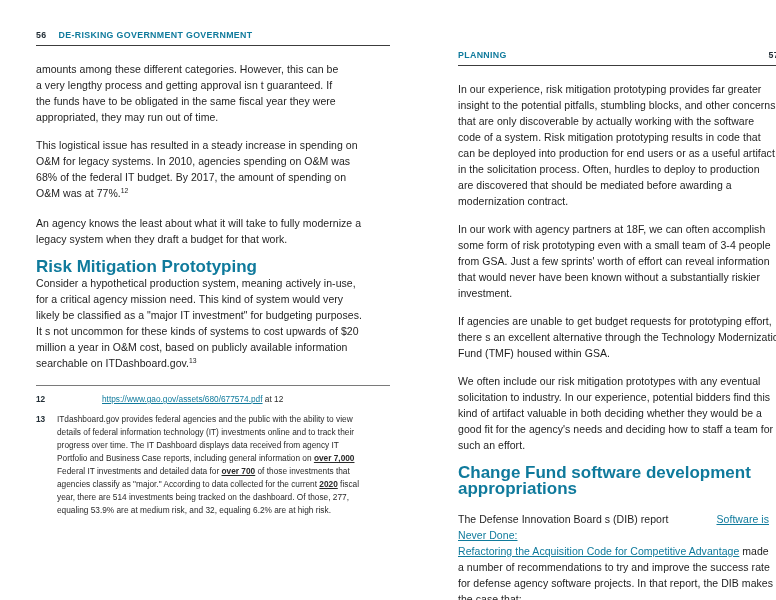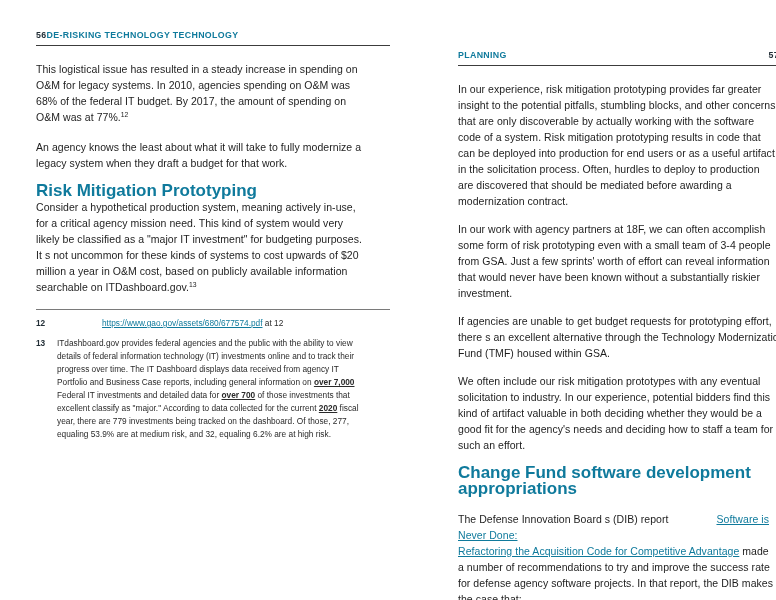--- a/index.html
+++ b/index.html
@@ -14,21 +14,21 @@
   .col { position:absolute; top:30px; }
   .col-left  { left:36px;  width:372px; }
   .col-right { left:458px; width:340px;margin-top:20px; }
 
   .page-header {
     display:flex; align-items:baseline;
     font-size:8.8px; font-weight:bold; letter-spacing:0.35px;
     padding-bottom:5px; border-bottom:1px solid #3c3c3c;
     margin-bottom:15px;
   }
-  .col-left .page-header  { width:354px; }
+  .col-left .page-header  { width:354px; gap:12px; }
   .col-right .page-header { width:321px; justify-content:space-between; }
   .page-num { color:#222e36; }
   .header-title { color:#0f7a9c; }
 
   p.body-text {
     font-size:10.5px; line-height:16px;
     white-space:pre-line;
     margin:0 0 12px 0;
     letter-spacing:0.05px;
   }
@@ -61,23 +61,27 @@
     font-weight:bold; white-space:normal; color:#222e36;
   }
   .fn-bold { font-weight:bold;text-decoration:underline; }
 </style>
 </head>
 <body>
 
 <div class="col col-left">
   <div class="page-header">
     <span class="page-num">56</span>
-    <span class="header-title">DE-RISKING TECHNOLOGY TECHNOLOGY</span>
+    <span class="header-title">DE-RISKING GOVERNMENT GOVERNMENT</span>
   </div>
 
+  <p class="body-text">amounts among these different categories. However, this can be
+a very lengthy process and getting approval isn t guaranteed. If
+the funds have to be obligated in the same fiscal year they were
+appropriated, they may run out of time.</p>
 
   <p class="body-text"><span>This logistical issue has resulted in a steady increase in spending on
 O&amp;M for legacy systems. In 2010, agencies  spending on O&amp;M was
 68% of the federal IT budget. By 2017, the amount of spending on
 O&amp;M was at 77%.</span><sup class="footnote-ref">12</sup></p>
 
   <p class="body-text">An agency knows the least about what it will take to fully modernize a
 legacy system when they draft a budget for that work.</p>
 
   <h2 class="section-heading">Risk Mitigation Prototyping</h2>
@@ -90,22 +94,22 @@
 searchable on ITDashboard.gov.</span><sup class="footnote-ref">13</sup></p>
 
 
   <div class="footnotes">
     <div class="footnote"><span class="fn-marker">12</span><a class="doc-link">https://www.gao.gov/assets/680/677574.pdf</a><span> at 12</span></div>
     <div class="footnote"><span class="fn-marker">13</span><span>ITdashboard.gov provides federal agencies and the public with the ability to view
 details of federal information technology (IT) investments online and to track their
 progress over time. The IT Dashboard displays data received from agency IT
 Portfolio and Business Case reports, including general information on </span><span class="fn-bold">over 7,000</span><span>
 Federal IT investments and detailed data for </span><span class="fn-bold">over 700</span><span> of those investments that
-excellent classify as "major." According to data collected for the current </span><span class="fn-bold">2020</span><span> fiscal
-year, there are 779 investments being tracked on the dashboard. Of those, 277,
+agencies classify as "major." According to data collected for the current </span><span class="fn-bold">2020</span><span> fiscal
+year, there are 514 investments being tracked on the dashboard. Of those, 277,
 equaling 53.9% are at medium risk, and 32, equaling 6.2% are at high risk.</span></div>
   </div>
 </div>
 
 <div class="col col-right">
   <div class="page-header">
     <span class="header-title">PLANNING</span>
     <span class="page-num">57</span>
   </div>
 

